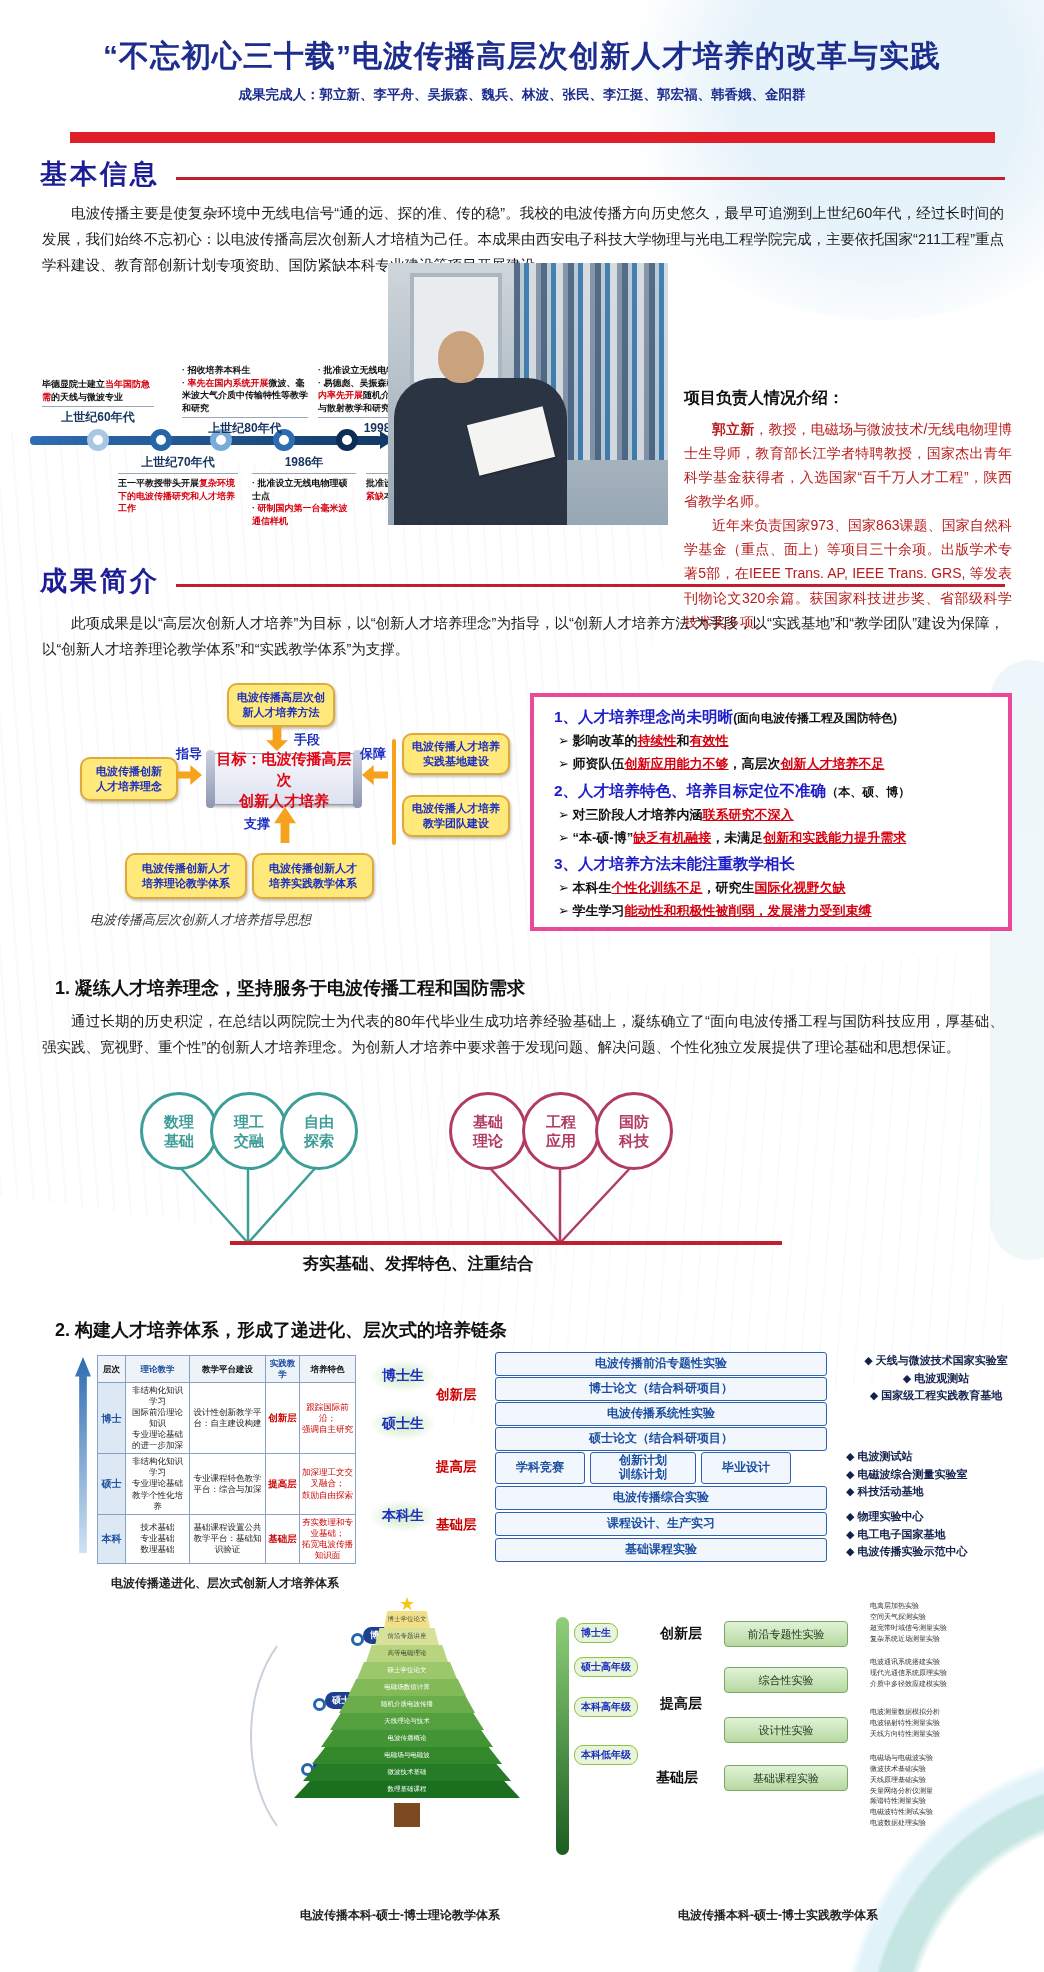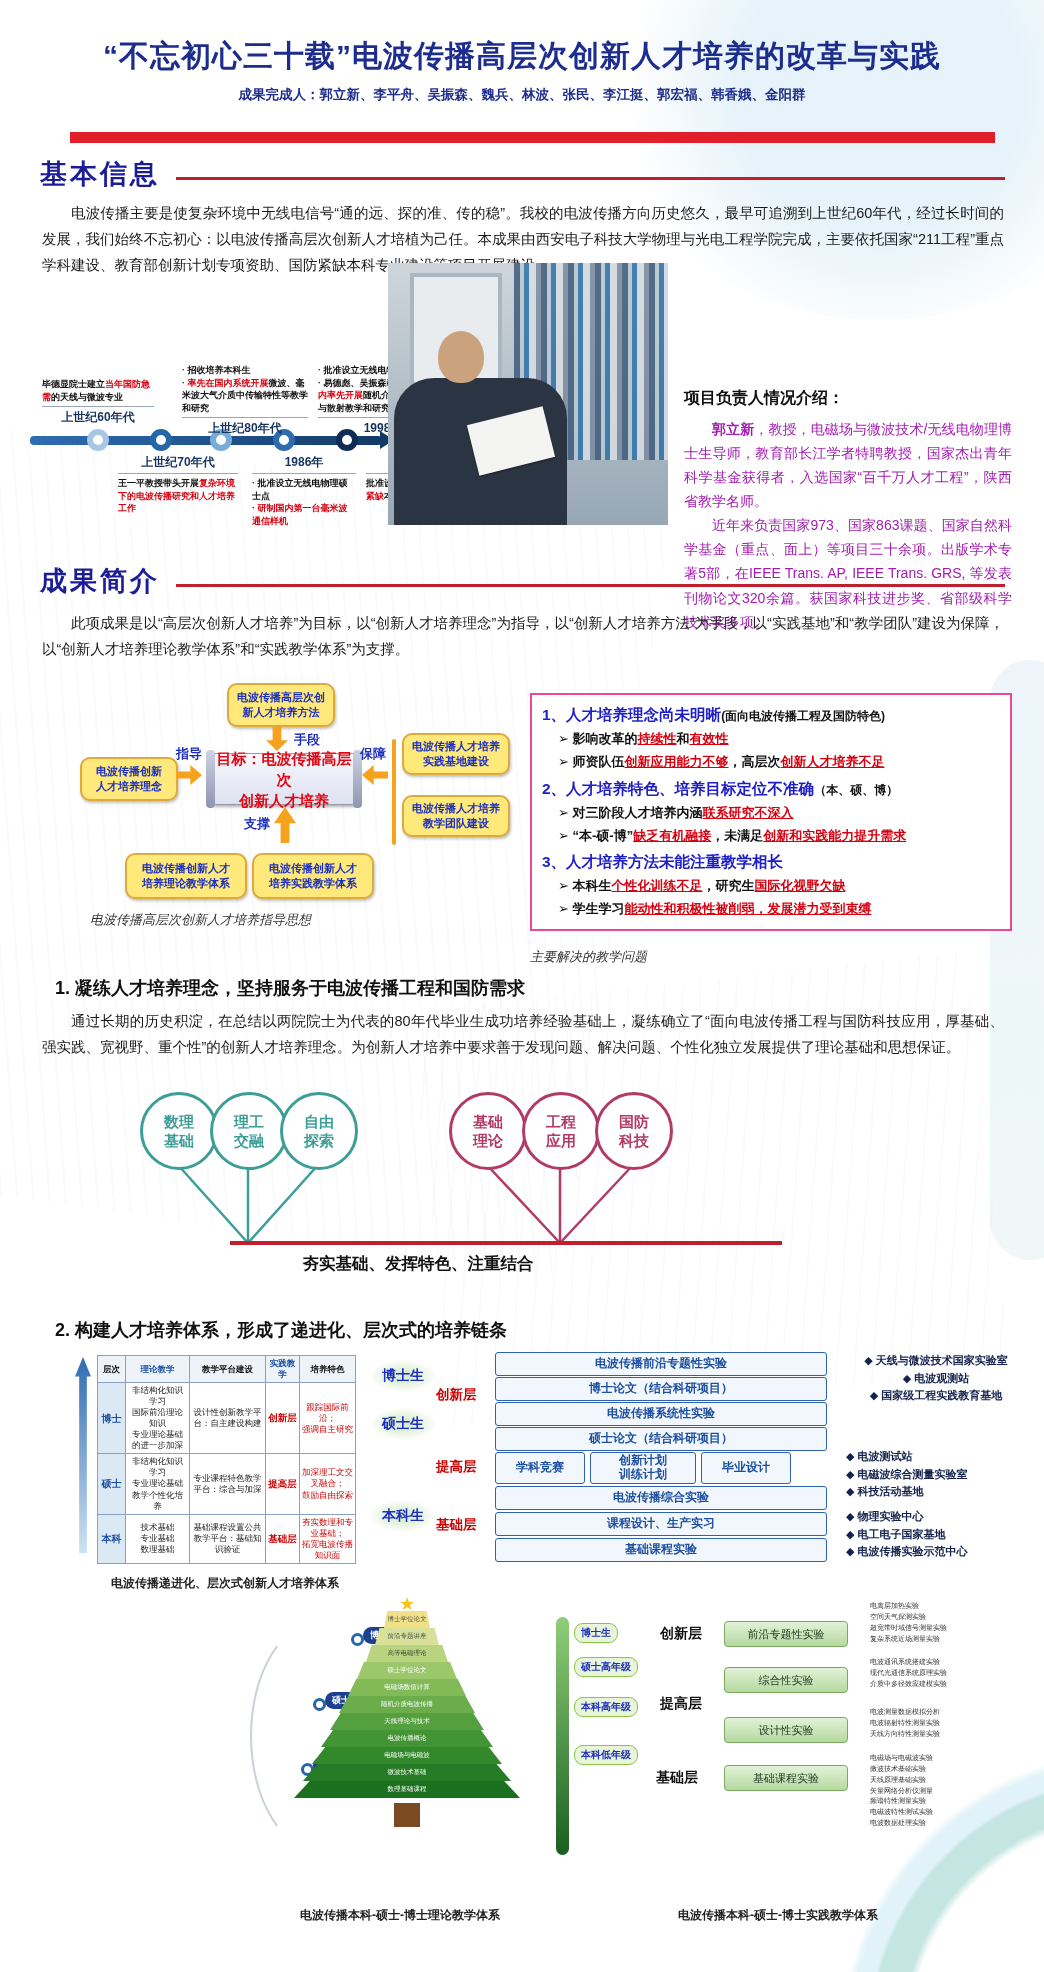--- a/index.html
+++ b/index.html
@@ -52,45 +52,45 @@
   .photo{background:linear-gradient(180deg,#cfd6db,#97a7b4);overflow:hidden;}
   .photo .books{position:absolute;right:0;top:0;width:55%;height:75%;
         background:repeating-linear-gradient(90deg,#3d5a7a 0 6px,#b9c8d2 6px 10px,#2c72a8 10px 15px,#d8dde2 15px 22px,#7a8aa0 22px 27px);opacity:.85;}
   .photo .frame{position:absolute;left:8%;top:4%;width:30%;height:40%;background:#e8ecef;border:4px solid #aab6c0;}
   .photo .head{position:absolute;left:18%;top:26%;width:46px;height:52px;border-radius:50% 50% 46% 46%;background:#caa27e;}
   .photo .body{position:absolute;left:2%;top:44%;width:62%;height:56%;border-radius:40px 40px 0 0;background:#2b3442;}
   .photo .paper{position:absolute;left:30%;top:58%;width:78px;height:52px;background:#f4f4f2;transform:rotate(-14deg);box-shadow:0 1px 2px rgba(0,0,0,.4);}
 
   
   .ld-title{font-size:16px;font-weight:bold;color:#111;margin-bottom:8px;}
-  .ld-p{font-size:14px;line-height:1.72;text-align:justify;color:#a21caf;text-indent:2em;}
+  .ld-p{font-size:14px;line-height:1.72;text-align:justify;color:#b91c1c;text-indent:2em;}
 
   
   .ybox{background:#ffe97a;border:2px solid #e0a93c;border-radius:10px;color:#1d2fbf;font-weight:bold;
         text-align:center;display:flex;align-items:center;justify-content:center;font-size:11px;line-height:1.35;
         box-shadow:1px 2px 3px rgba(0,0,0,.25);}
   .scroll{background:linear-gradient(180deg,#f7f8fd,#dde2f0);border:1px solid #99a;border-radius:6px;
         display:flex;align-items:center;justify-content:center;color:#e30613;font-weight:bold;font-size:15px;
         text-align:center;line-height:1.4;box-shadow:1px 2px 3px rgba(0,0,0,.3);}
   .scroll:before,.scroll:after{content:"";position:absolute;top:-4px;bottom:-4px;width:9px;
         background:linear-gradient(180deg,#cdd2e2,#8e96b0);border-radius:4px;}
   .scroll:before{left:-5px;} .scroll:after{right:-5px;}
   .flabel{color:#1d2fbf;font-weight:bold;font-size:13px;}
   .arrD{background:#f6a21d;clip-path:polygon(30% 0,70% 0,70% 55%,100% 55%,50% 100%,0 55%,30% 55%);}
   .arrU{background:#f6a21d;clip-path:polygon(50% 0,100% 45%,70% 45%,70% 100%,30% 100%,30% 45%,0 45%);}
   .arrR{background:#f6a21d;clip-path:polygon(0 32%,55% 32%,55% 0,100% 50%,55% 100%,55% 68%,0 68%);}
   .arrL{background:#f6a21d;clip-path:polygon(100% 32%,45% 32%,45% 0,0 50%,45% 100%,45% 68%,100% 68%);}
   .obrk{background:#f6a21d;border-radius:3px;}
   .cap{font-size:13px;color:#333;text-align:left;font-style:italic;}
 
   
-  .pbox{border:2px solid #ec4899;background:#fff;padding:10px 10px;box-sizing:border-box;}
+  .pbox{border:4px solid #ec4899;background:#fff;padding:10px 20px;box-sizing:border-box;}
   .p-h{color:#1d1dc9;font-weight:bold;font-size:15.5px;margin-top:7px;}
   .p-hs{color:#111;font-size:12px;font-weight:bold;}
-  .p-li{font-size:13px;color:#111;font-weight:bold;margin:4px 16px;line-height:1.45;}
+  .p-li{font-size:13px;color:#111;font-weight:bold;margin:4px 4px;line-height:1.45;}
 
   
   .circ{width:72px;height:72px;border-radius:50%;background:#fff;display:flex;align-items:center;justify-content:center;
         text-align:center;font-weight:bold;font-size:15px;line-height:1.3;white-space:pre-line;}
   .circ.teal{border:3px solid #3d9e97;color:#3d9e97;}
   .circ.mag{border:3px solid #b23a66;color:#b23a66;}
   .fun-cap{font-size:16.5px;font-weight:bold;color:#111;text-align:center;}
 
   
   .ttable{border-collapse:collapse;font-size:8.5px;table-layout:fixed;width:258px;background:#fff;}
@@ -245,21 +245,20 @@
     <div class="p-h" style="margin-top:0;"><span>1、人才培养理念尚未明晰</span><span class="p-hs">(面向电波传播工程及国防特色)</span></div>
     <div class="p-li"><span>➢ </span><span>影响改革的</span><span class="seg-hl">持续性</span><span>和</span><span class="seg-hl">有效性</span></div>
     <div class="p-li"><span>➢ </span><span>师资队伍</span><span class="seg-hl">创新应用能力不够</span><span>，高层次</span><span class="seg-hl">创新人才培养不足</span></div>
     <div class="p-h"><span>2、人才培养特色、培养目标定位不准确</span><span class="p-hs">（本、硕、博）</span></div>
     <div class="p-li"><span>➢ </span><span>对三阶段人才培养内涵</span><span class="seg-hl">联系研究不深入</span></div>
     <div class="p-li"><span>➢ </span><span>“本-硕-博”</span><span class="seg-hl">缺乏有机融接</span><span>，未满足</span><span class="seg-hl">创新和实践能力提升需求</span></div>
     <div class="p-h">3、人才培养方法未能注重教学相长</div>
     <div class="p-li"><span>➢ </span><span>本科生</span><span class="seg-hl">个性化训练不足</span><span>，研究生</span><span class="seg-hl">国际化视野欠缺</span></div>
     <div class="p-li"><span>➢ </span><span>学生学习</span><span class="seg-hl">能动性和积极性被削弱，发展潜力受到束缚</span></div>
   </div>
-  <div class="abs cap" style="left:530px;top:948px;width:482px;">主要解决的教学问题</div>
 
   <div class="abs h2k" style="left:55px;top:976px;">1. 凝练人才培养理念，坚持服务于电波传播工程和国防需求</div>
   <div class="abs para indent" style="left:42px;top:1008px;width:962px;">通过长期的历史积淀，在总结以两院院士为代表的80年代毕业生成功培养经验基础上，凝练确立了“面向电波传播工程与国防科技应用，厚基础、强实践、宽视野、重个性”的创新人才培养理念。为创新人才培养中要求善于发现问题、解决问题、个性化独立发展提供了理论基础和思想保证。</div>
 
   <div class="abs" style="left:0;top:1085px;width:1044px;height:195px;">
     <svg class="abs" style="left:0;top:0;" width="1044" height="195">
       <line x1="178" y1="80" x2="248" y2="158" stroke="#3d9e97" stroke-width="2.5"></line>
       <line x1="248" y1="83" x2="248" y2="158" stroke="#3d9e97" stroke-width="2.5"></line>
       <line x1="318" y1="80" x2="248" y2="158" stroke="#3d9e97" stroke-width="2.5"></line>
       <line x1="487" y1="80" x2="560" y2="158" stroke="#b23a66" stroke-width="2.5"></line>

